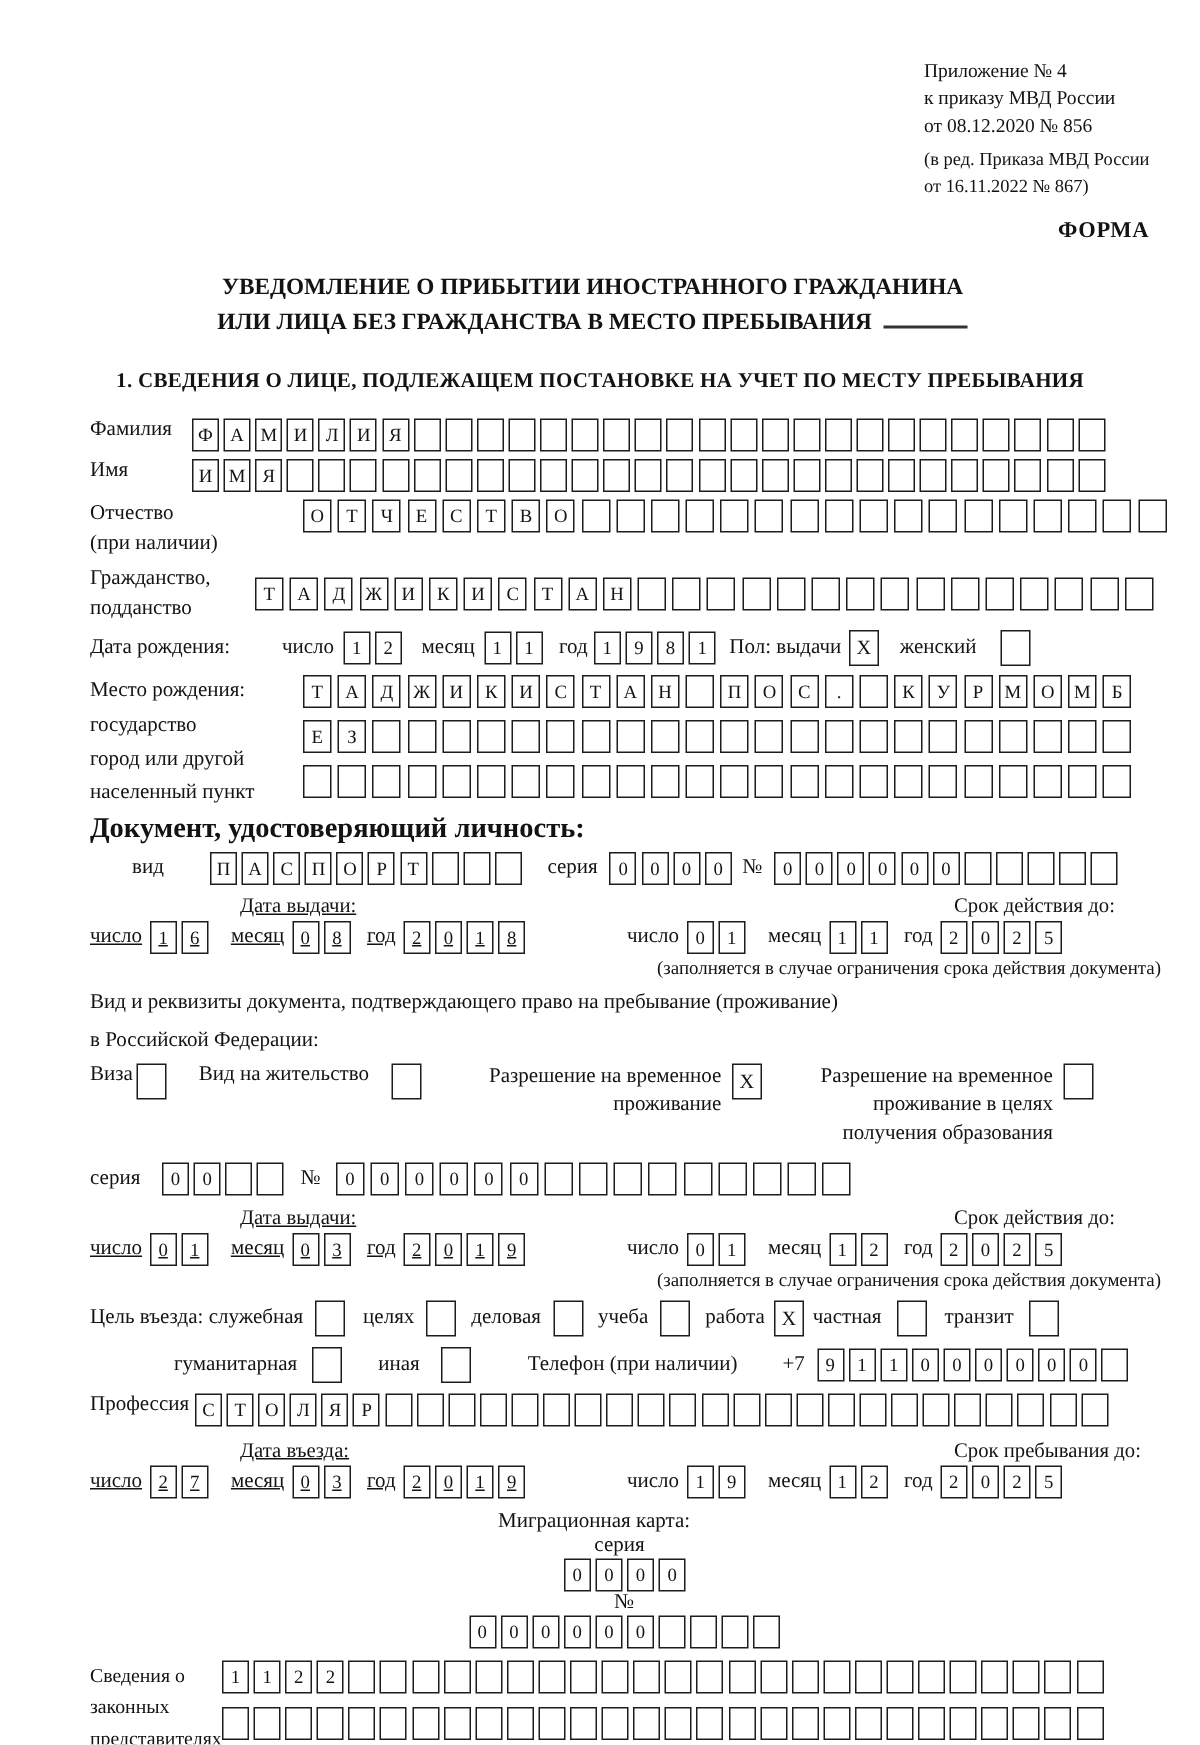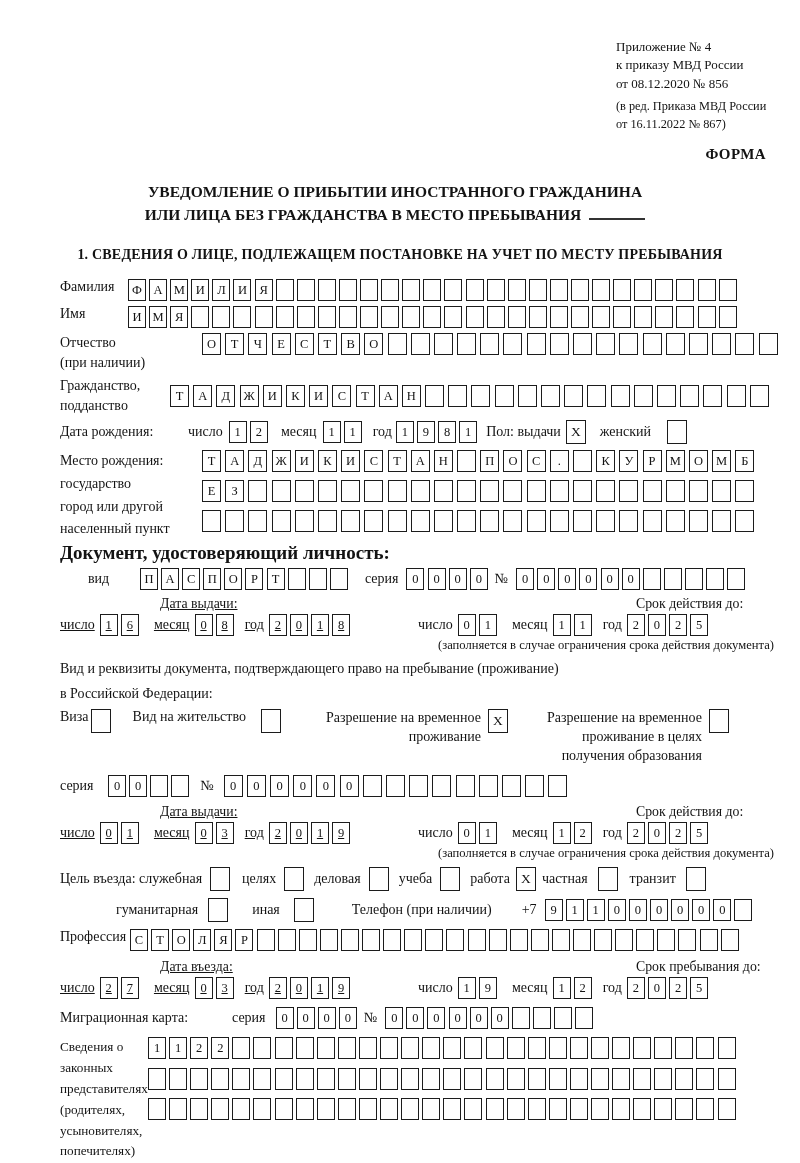--- a/index.html
+++ b/index.html
@@ -624,21 +624,21 @@
         <span class="dl" style="margin-left:8px;">год</span>
         <div class="cells">
             <div class="cell">2</div>
             <div class="cell">0</div>
             <div class="cell">2</div>
             <div class="cell">5</div>
           </div>
       </div>
     </div>
 
-    <div class="row" style="align-items:center;margin-bottom:8px;">
+    <div class="row" style="align-items:center;margin-bottom:8px;flex-direction:column;">
       <div class="lbl" style="width:172px;">Миграционная карта:</div>
       <span style="margin-right:10px;">серия</span>
       <div class="cells">
           <div class="cell">0</div>
           <div class="cell">0</div>
           <div class="cell">0</div>
           <div class="cell">0</div>
         </div>
       <span style="margin:0 8px 0 4px;">№</span>
       <div class="cells">

